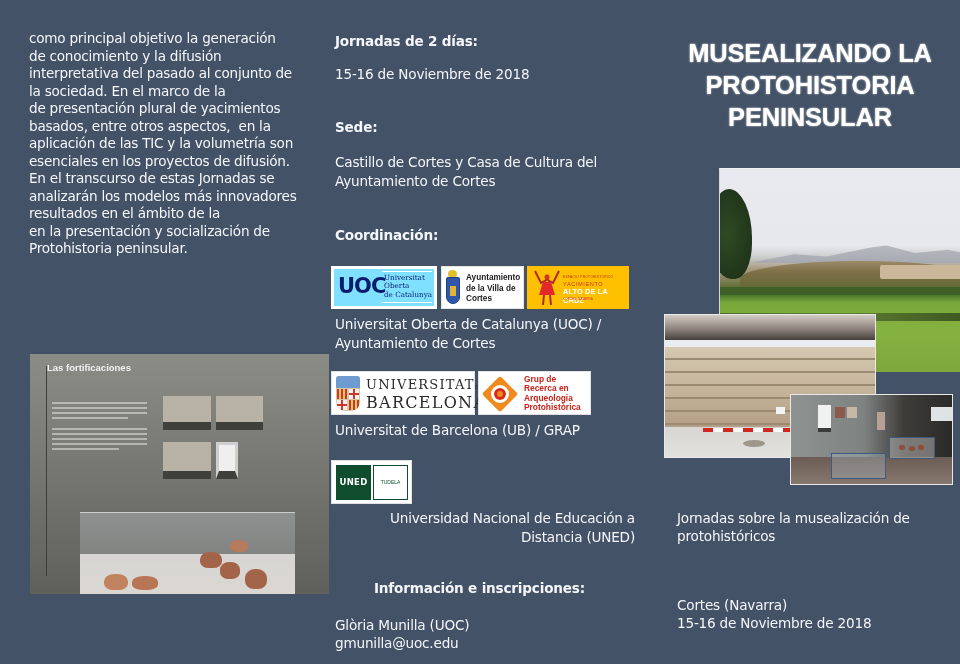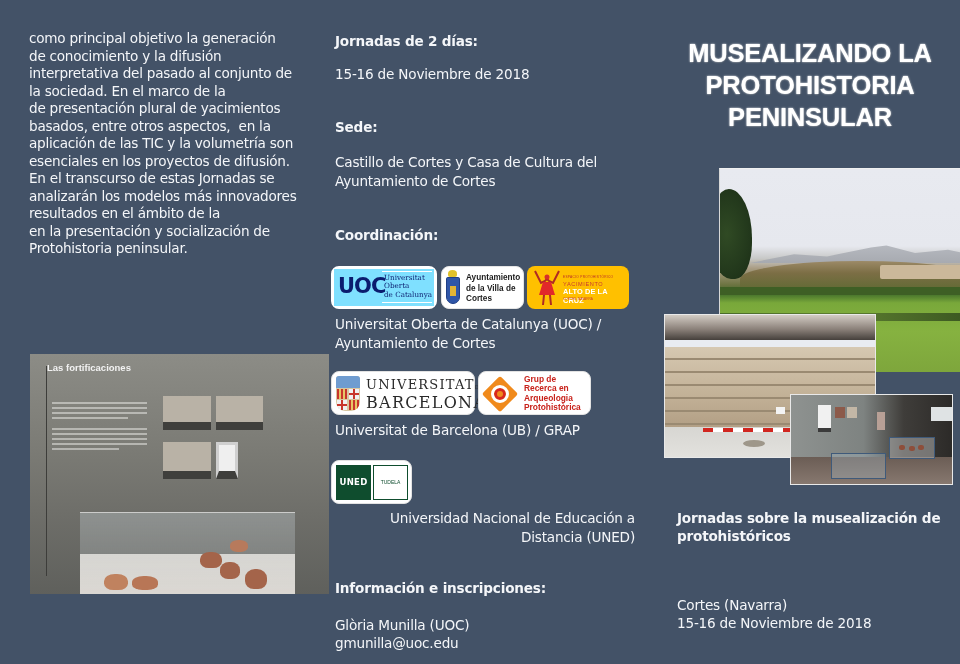--- a/index.html
+++ b/index.html
@@ -40,21 +40,21 @@
     border-top: 1px solid rgba(255,255,255,0.6);
   }
   .photo-left .pl-floor { position: absolute; left: 50px; top: 200px; width: 215px; height: 40px; background: #d9d5cf; }
   .photo-left .pl-pot { position: absolute; border-radius: 45% 45% 40% 40%; background: #a4644a; }
 
   
   .mid { left: 335px; width: 300px; color: #f4f6f9; }
   .mid-h { font-weight: bold; font-size: 13.6px; letter-spacing: -0.2px; }
   .mid-p { font-size: 13.6px; line-height: 18.5px; letter-spacing: -0.2px; }
 
-  .logo-box { position: absolute; background: #ffffff; border-radius: 8px; }
+  .logo-box { position: absolute; background: #ffffff; }
   .logo-uoc {
     left: 331px; top: 266px; width: 106px; height: 43px;
     background: #ffffff; border: 3px solid #ffffff;
   }
   .logo-uoc .inner { position: absolute; inset: 0; background: #7fe0ff; }
   .logo-uoc .uoc-mark {
     position: absolute; left: 4px; top: 6px;
     font-family: "DejaVu Sans", sans-serif; font-weight: bold; font-size: 21px;
     color: #0b1c6e; letter-spacing: -1px; line-height: 22px;
   }
@@ -333,21 +333,21 @@
 <div class="abs logo-box logo-uned">
   <div class="green">UNED</div>
   <div class="white">TUDELA</div>
 </div>
 
 <div class="abs mid mid-p" style="top:509px;text-align:right;">
   <div>Universidad Nacional de Educación a</div>
   <div>Distancia (UNED)</div>
 </div>
 
-<div class="abs mid mid-h" style="top:580px;">Información e inscripciones:</div>
+<div class="abs mid mid-h" style="top:580px;margin-left:39px;">Información e inscripciones:</div>
 <div class="abs mid mid-p" style="top:616px;">Glòria Munilla (UOC)</div>
 <div class="abs mid mid-p" style="top:634px;">gmunilla@uoc.edu</div>
 
 <div class="abs title">
   <span>MUSEALIZANDO LA</span>
   <span>PROTOHISTORIA</span>
   <span>PENINSULAR</span>
 </div>
 
 <div class="abs photo-land">
@@ -376,18 +376,18 @@
   <div class="panel3"></div>
   <div class="panel4"></div>
   <div class="screen"></div>
   <div class="case2"></div>
   <div class="pot" style="left:108px;top:50px;"></div>
   <div class="pot" style="left:118px;top:51px;"></div>
   <div class="pot" style="left:127px;top:50px;"></div>
   <div class="case"></div>
 </div>
 
-<div class="abs right-text" style="top:509px;font-weight:bold;">
+<div class="abs right-text" style="top:509px;">
   <div>Jornadas sobre la musealización de</div>
   <div>protohistóricos</div>
 </div>
 <div class="abs right-text" style="top:596px;">Cortes (Navarra)</div>
 <div class="abs right-text" style="top:614px;">15-16 de Noviembre de 2018</div>
 
 </body></html>

